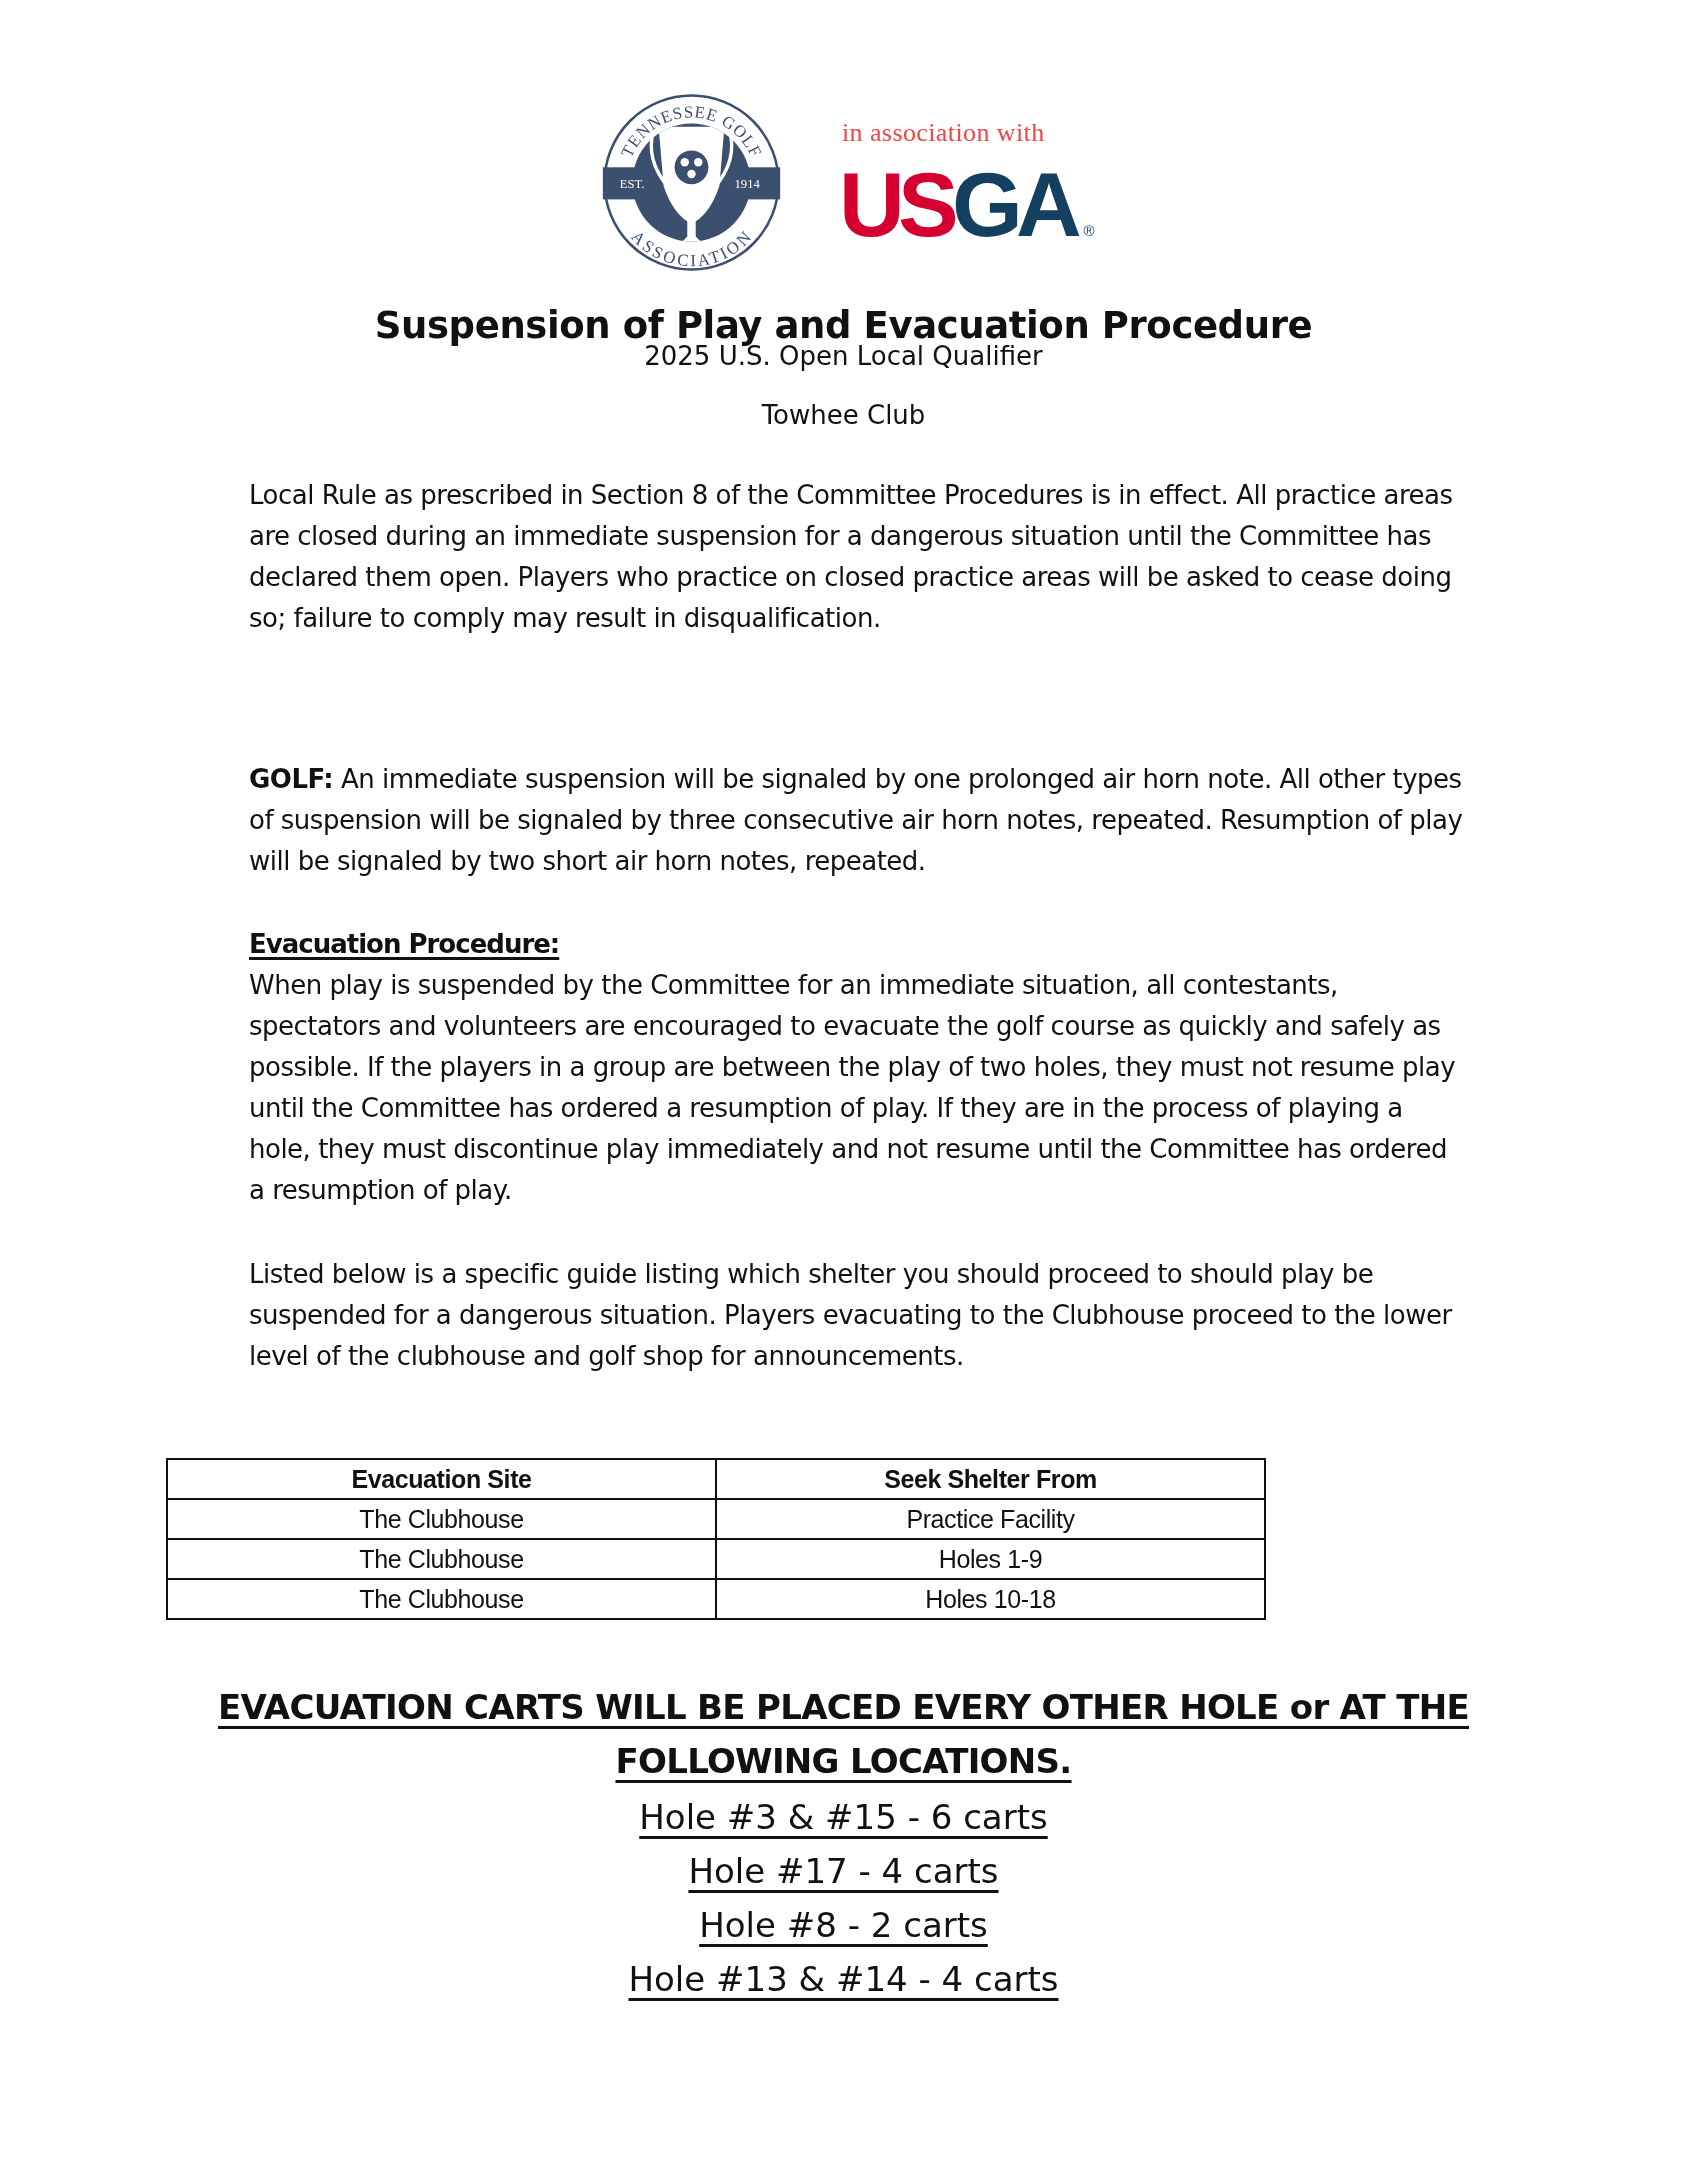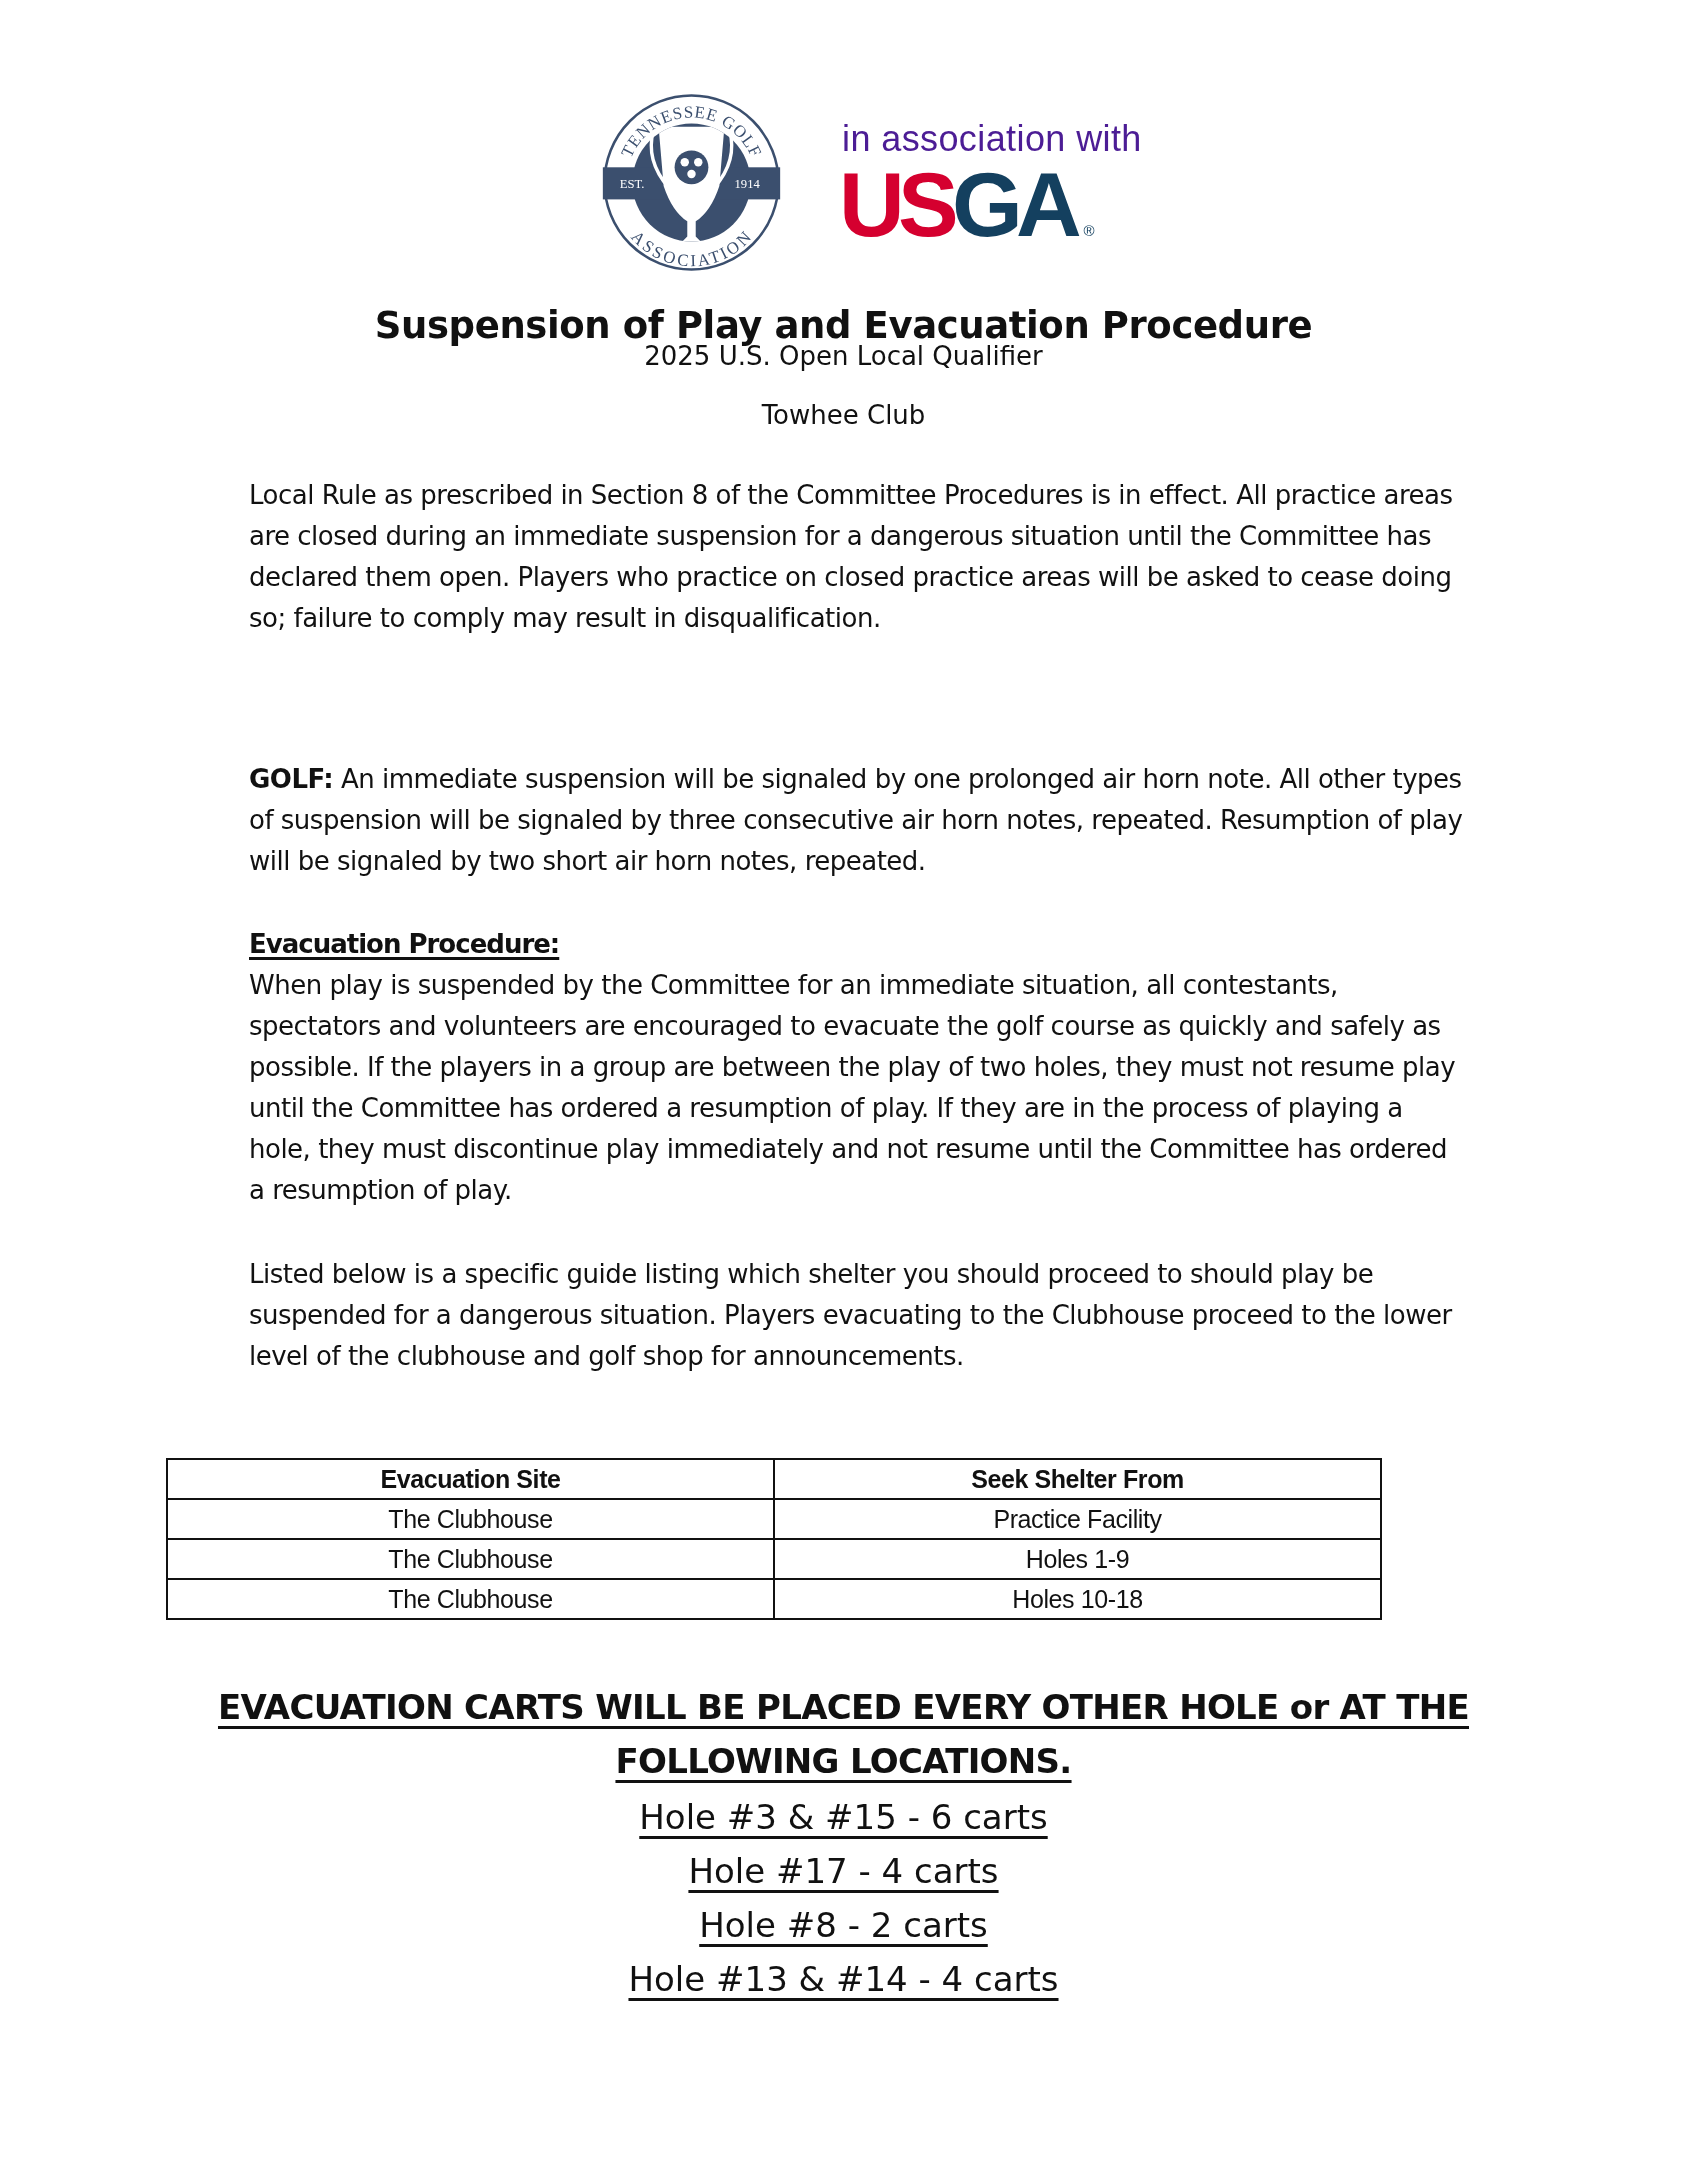--- a/index.html
+++ b/index.html
@@ -1,37 +1,37 @@
 <!DOCTYPE html>
 <html style="font-size:13.5px"><head>
 <meta charset="utf-8">
 <style>
   html, body { margin: 0; padding: 0; background: #ffffff; }
   body { width: 1687px; height: 2183px; position: relative; overflow: hidden;
          font-family: "DejaVu Sans", sans-serif; color: #111; }
   .abs { position: absolute; }
   #tga-logo { left: 601px; top: 93px; width: 181px; height: 179px; }
-  #assoc-text { left: 842px; top: 118px; font-family: Liberation Sans, sans-serif;
-                font-size: 36px; color: #4c1d95; letter-spacing: 0.4px; white-space: nowrap; }
+  #assoc-text { left: 842px; top: 118px; font-family: Liberation Serif, serif;
+                font-size: 26px; color: #ef4444; letter-spacing: 0.4px; white-space: nowrap; }
   #usga-logo { left: 839px; top: 159px; font-family: "Liberation Sans", sans-serif;
                font-weight: bold; font-size: 91px; letter-spacing: -6.7px; line-height: 1; white-space: nowrap; }
   #usga-logo .us { color: #d5002f; text-align: right; }
   #usga-logo .ga { color: #14405f; }
   #usga-logo .reg { font-size: 15px; color: #14405f; letter-spacing: 0; margin-left: 8.4px; font-weight: normal; }
   .center { left: 0; width: 1687px; text-align: center; }
   #title { top: 304px; font-size: 37px; font-weight: bold; letter-spacing: -0.4px; }
   #subtitle1 { top: 341px; font-size: 26px; }
   #subtitle2 { top: 400px; font-size: 26px; }
   .body { left: 249px; width: 1215px; font-size: 26px; line-height: 41px; letter-spacing: -0.5px; }
   .uhead { font-weight: bold; text-decoration: underline; text-decoration-thickness: 2.5px; text-underline-offset: 4.2px; letter-spacing: -1px; }
   #sec1 { top: 475px; }
   #sec2 { top: 759px; }
   #sec3 { top: 924px; }
   #sec4 { top: 1254px; }
-  #evac-table { left: 166px; top: 1458px; width: 1216px; border-collapse: collapse;
+  #evac-table { left: 166px; top: 1458px; width: 1100px; border-collapse: collapse;
                 font-family: "Liberation Sans", sans-serif; font-size: 25px; letter-spacing: -0.4px; }
   #evac-table th, #evac-table td { border: 2.5px solid #111; height: 38px; padding: 0; text-align: center; width: 50%; }
   #evac-table th { font-weight: bold; }
   #carts-heading { top: 1680px; font-size: 34px; font-weight: bold; line-height: 54px; letter-spacing: -0.7px; }
   #carts-heading span { text-decoration: underline; text-decoration-thickness: 2.5px; text-underline-offset: 6.7px; }
   #carts-list { top: 1790px; font-size: 34px; line-height: 54px; }
   #carts-list div span { text-decoration: underline; text-decoration-thickness: 2.5px; text-underline-offset: 6.7px; }
 </style>
 </head>
 <body>

